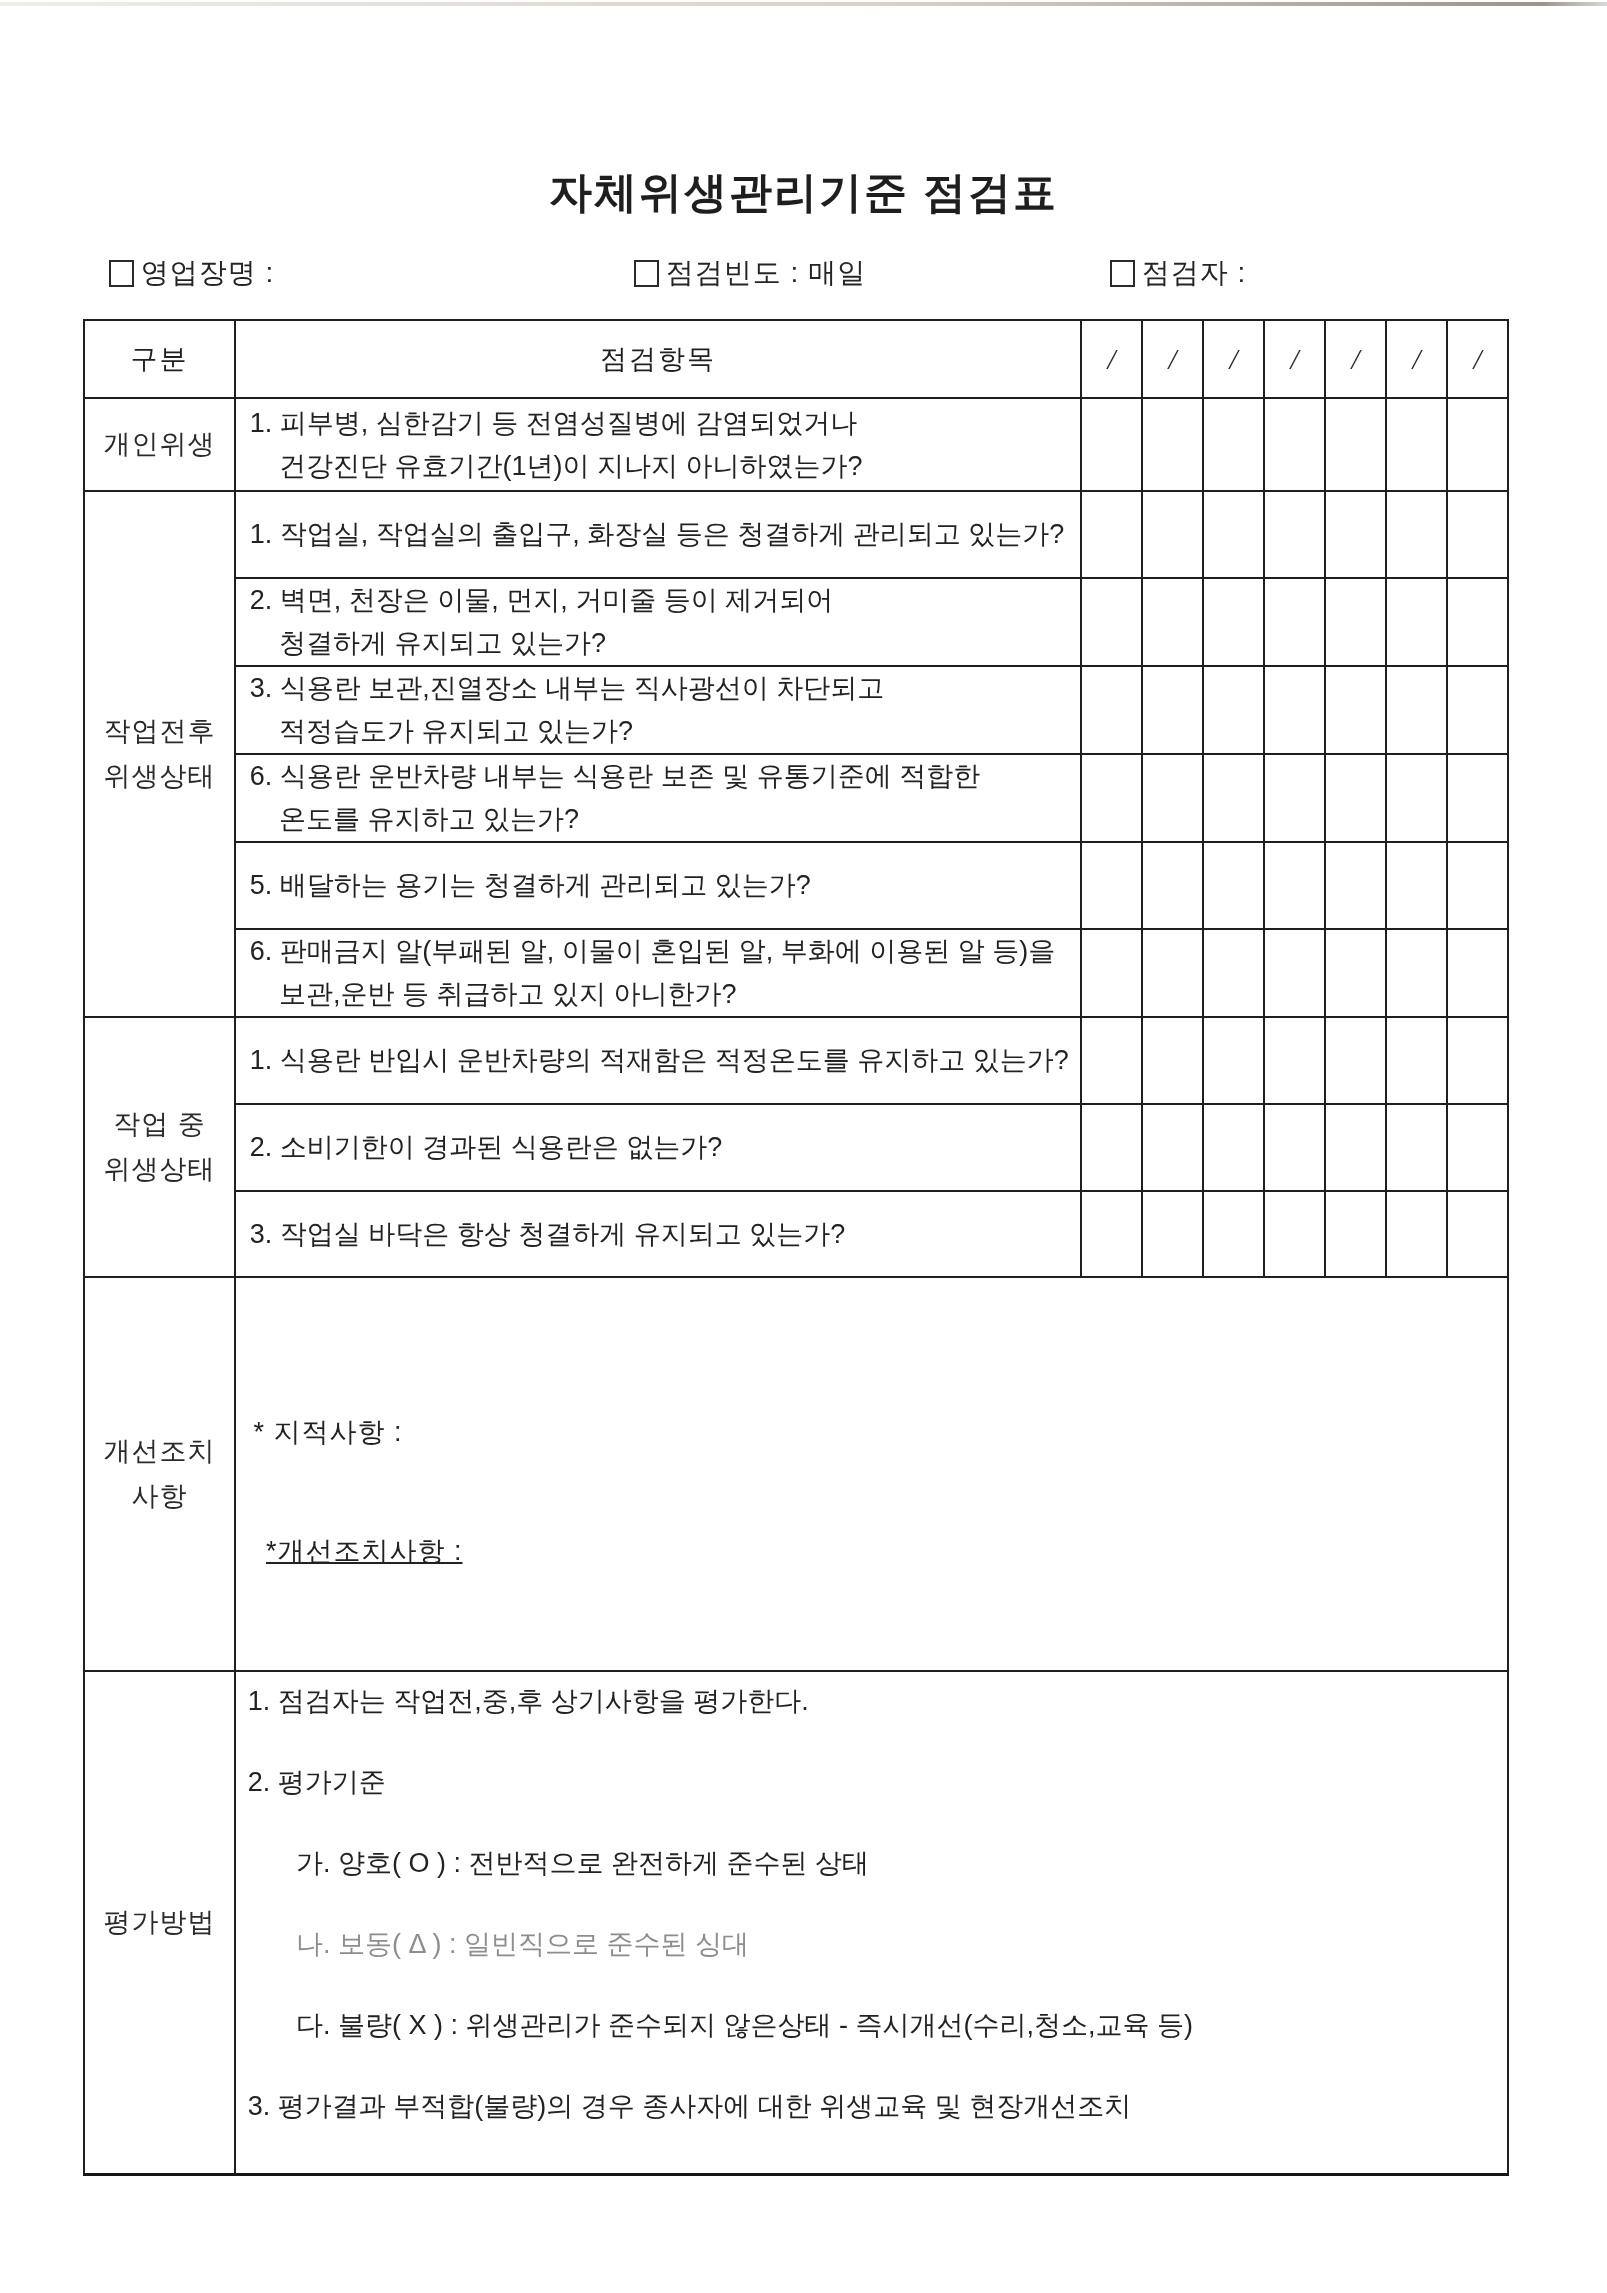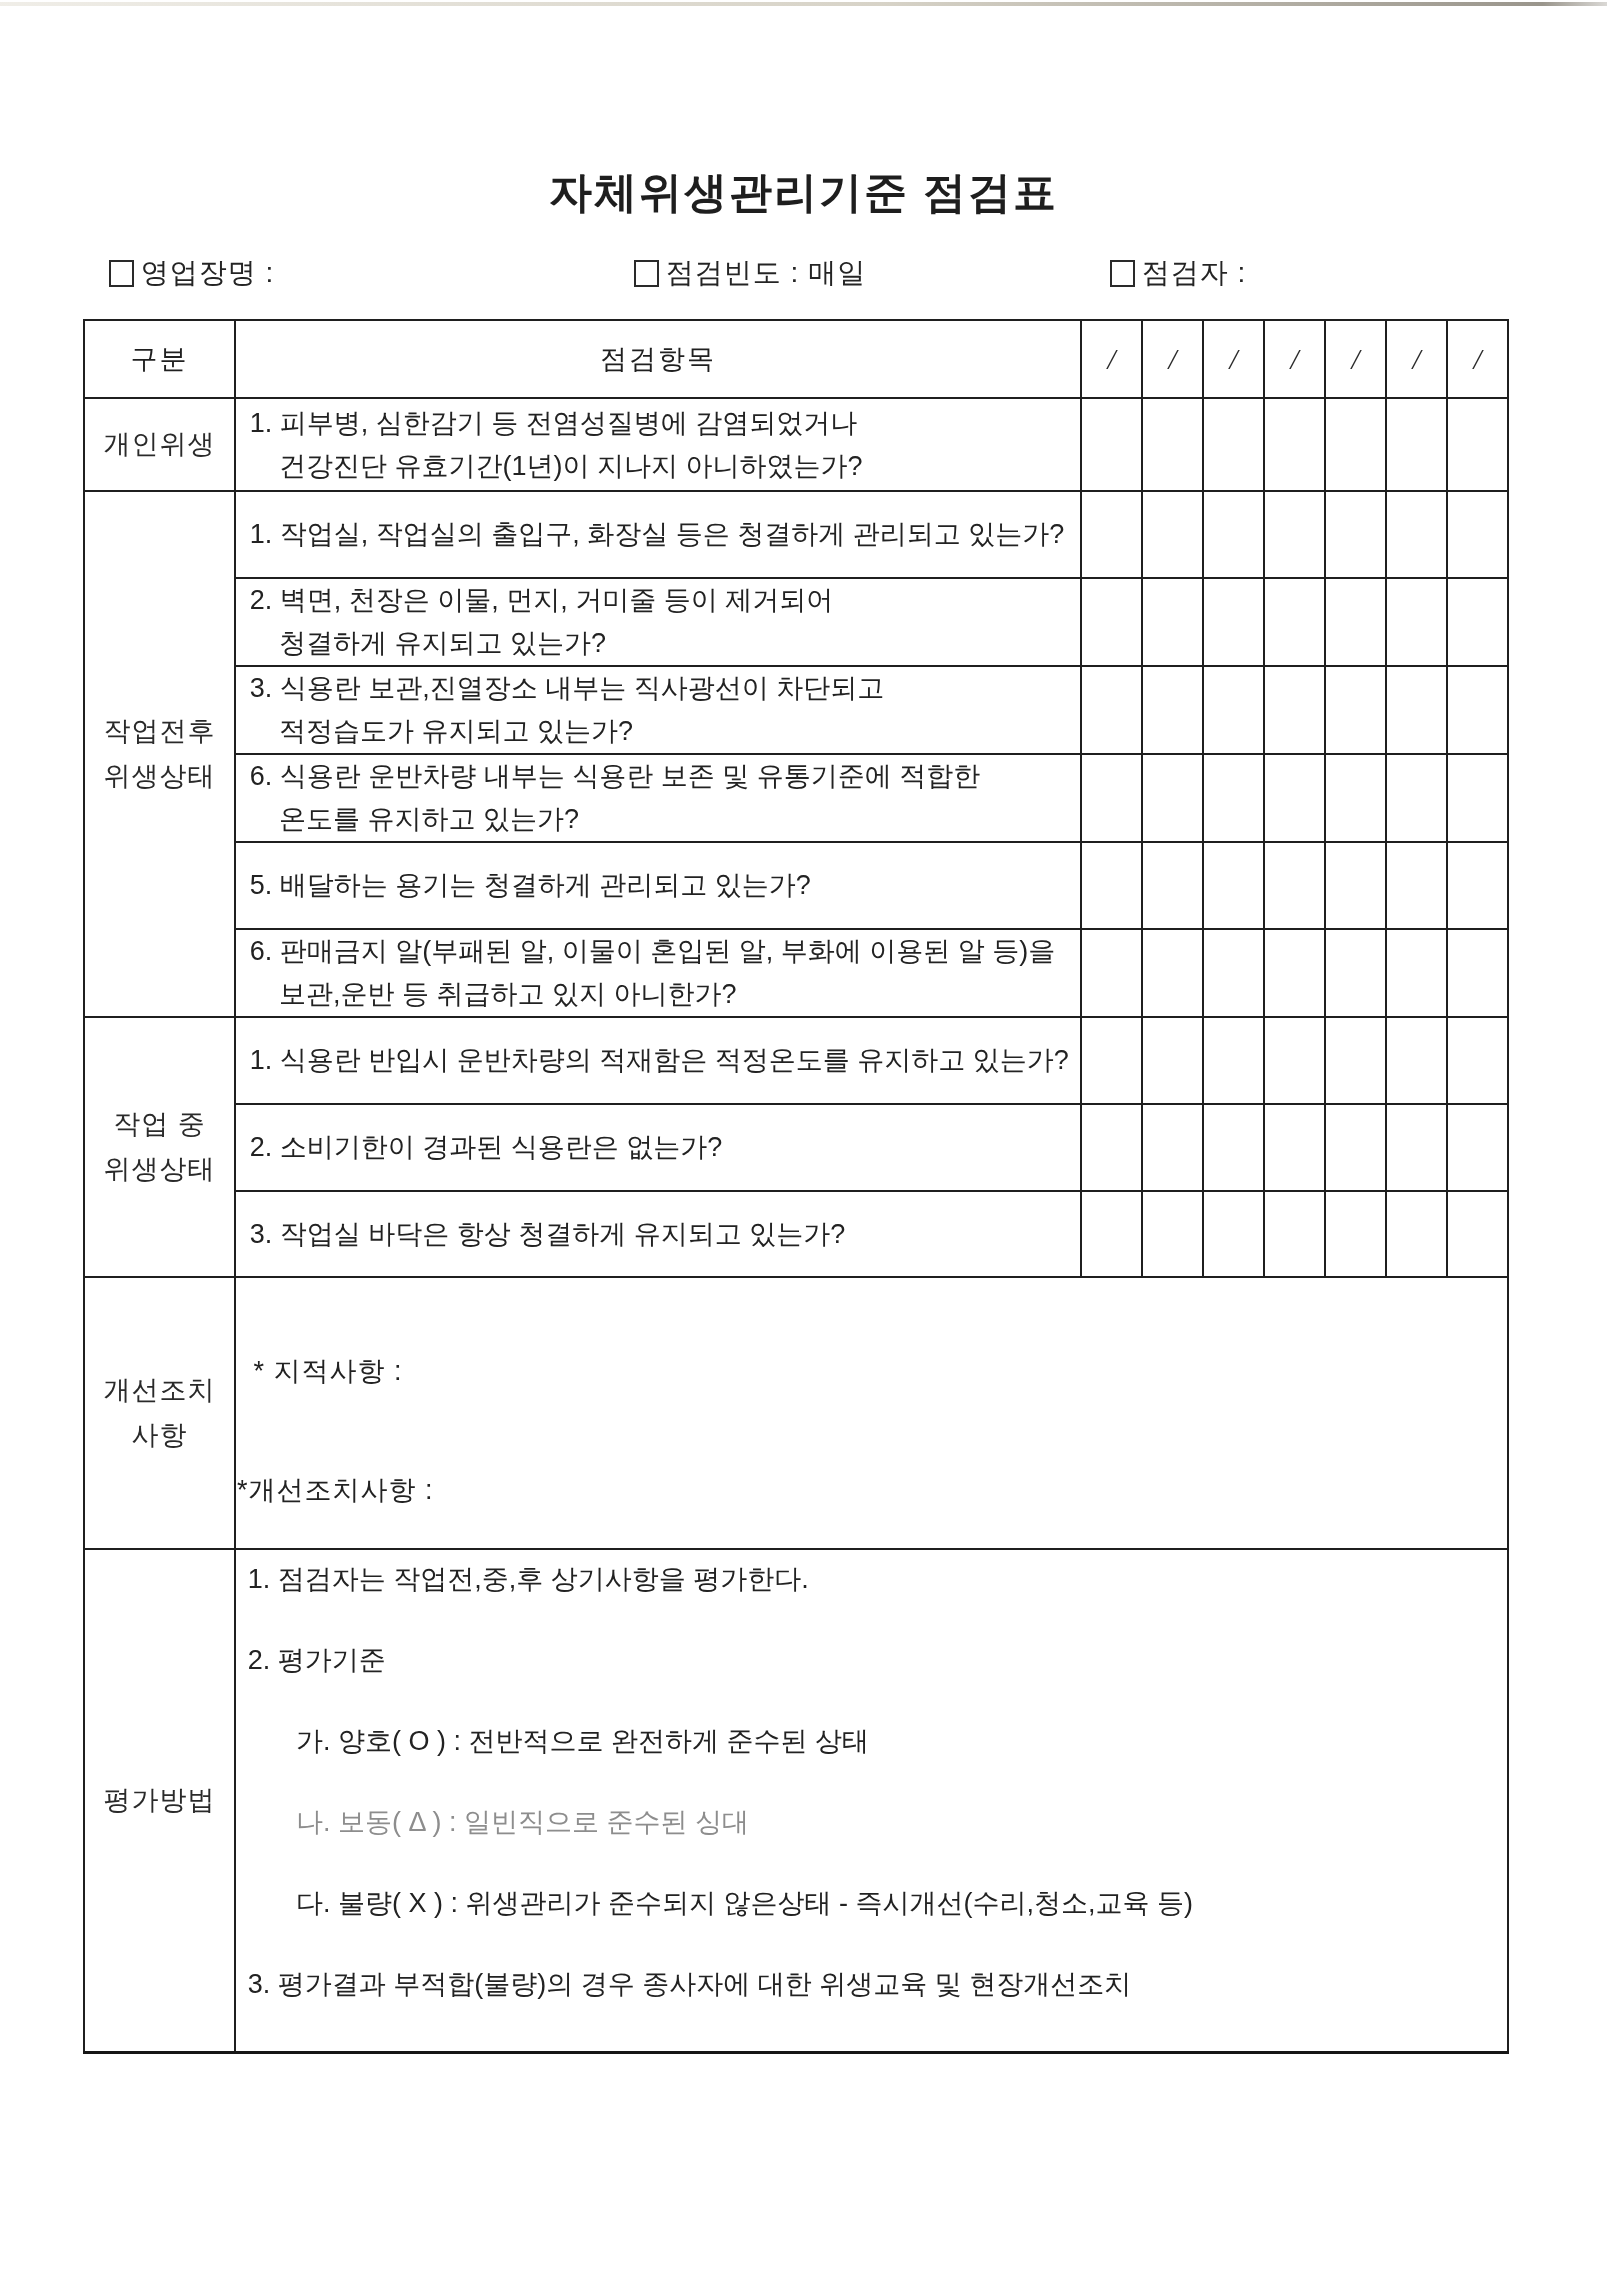--- a/index.html
+++ b/index.html
@@ -44,40 +44,40 @@
   table.sheet td{
     border:2px solid #1f1f1f;
     padding:0;vertical-align:middle;
     overflow:hidden;
   }
   table.sheet{border-top:2.9px solid #161616;border-bottom:3.9px solid #161616;}
   tr.h-hdr{height:78px;}
   tr.h-r1{height:93px;}
   tr.h-i{height:87px;}
   tr.h-i3{height:86px;}
-  tr.h-imp{height:272px;border-radius:21px;}
+  tr.h-imp{height:394px;border-radius:21px;}
   tr.h-eval{height:491px;}
 
   td.cat{
     text-align:center;line-height:45px;letter-spacing:1px;
     color:#2a2a2a;
   }
   td.hdr{ text-align:center;letter-spacing:2px;color:#202020;}
   td.slash{
     text-align:center;font-size:29px;font-style:italic;color:#2a2a2a;
     font-family:"Liberation Serif","DejaVu Serif",serif;
   }
   td.items{padding:3.9px 9.8px 3.9px 0;}
   .iline{line-height:43px;padding-left:13.7px;white-space:nowrap;}
   .iline.cont{padding-left:43px;}
   td.chk{background:#fff;}
 
   td.imp-cell{vertical-align:top;}
   .imp-note1{margin:35px 0 0 17.6px;line-height:43px;letter-spacing:1px;}
-  .imp-note2{margin:76px 0 0 1px;line-height:43px;letter-spacing:1px;}
+  .imp-note2{margin:76px 0 0 30px;line-height:43px;letter-spacing:1px;text-decoration:underline;}
 
   td.eval-cell{vertical-align:top;}
   .eval-wrap{padding-top:15px;}
   .eval-line{height:81px;line-height:29px;white-space:nowrap;}
   .ind0{padding-left:11.7px;}
   .ind1{padding-left:60px;}
   .faded{color:#8d8d8d;}
 </style>
 </head>
 <body>

